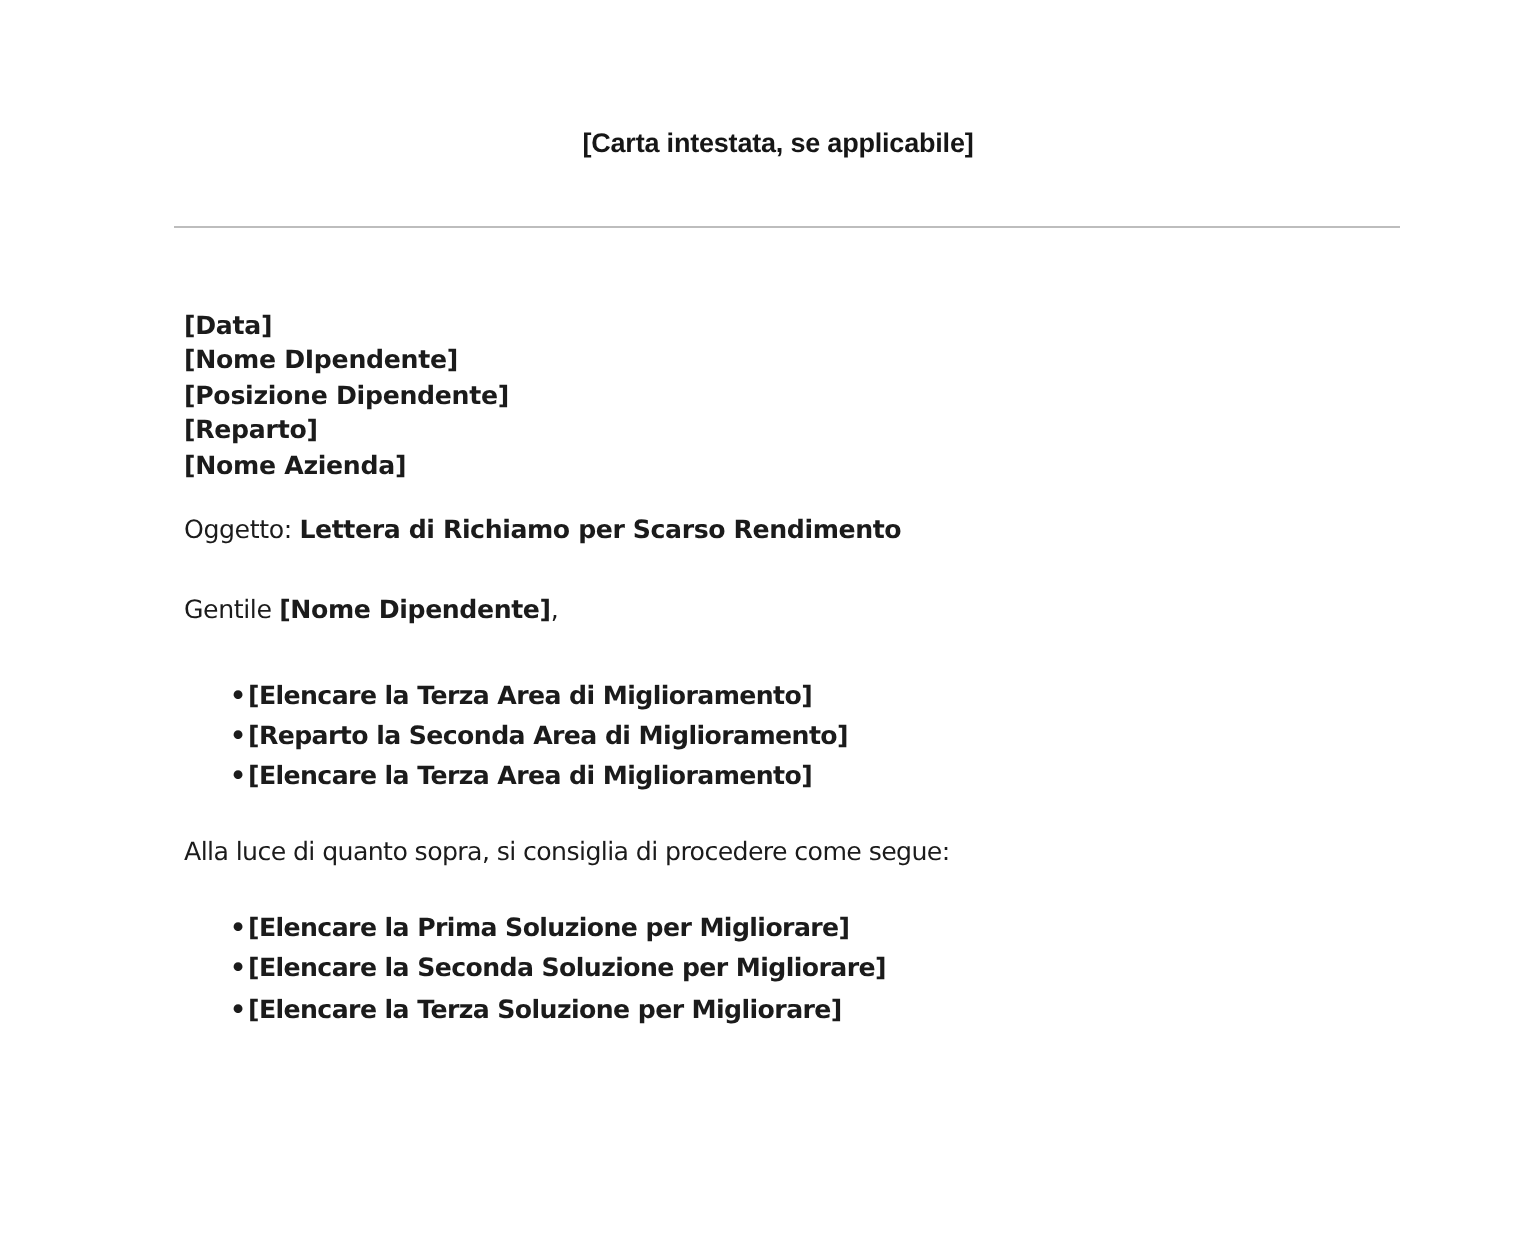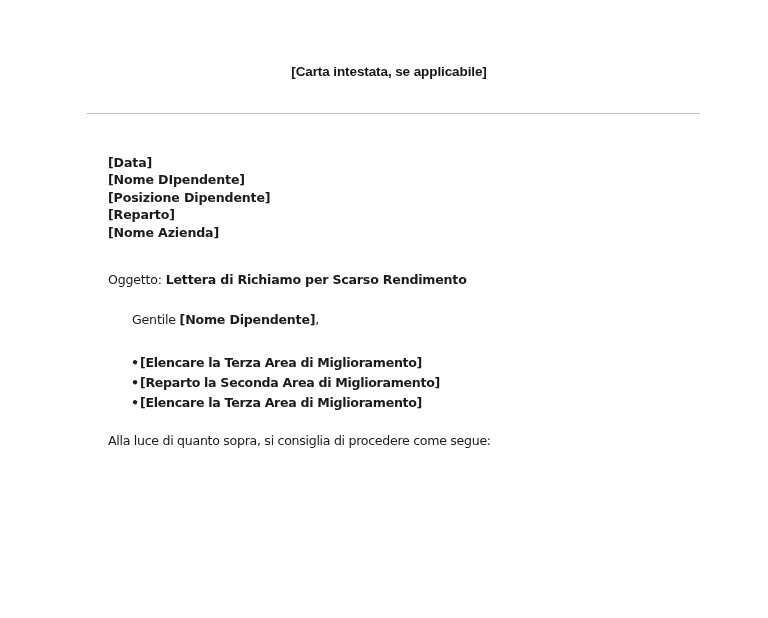--- a/index.html
+++ b/index.html
@@ -30,45 +30,44 @@
     .rule {
       position: absolute;
       top: 113px;
       left: 87px;
       width: 613px;
       height: 0;
       border-top: 1px solid #bdbdbd;
     }
     .content {
       position: absolute;
-      left: 108px;
+      left: 92px;
       top: 154px;
       width: 573px;
       font-size: 12.6px;
       line-height: 17.4px;
     }
     .address-block {
       font-weight: bold;
       letter-spacing: -0.15px;
     }
     .address-line {
       display: block;
       height: 17.4px;
       white-space: nowrap;
     }
     .subject {
-      margin-top: 30px;
+      margin-top: 15px;
       letter-spacing: -0.2px;
       white-space: nowrap;
     }
     .salutation {
       margin-top: 23px;
       letter-spacing: -0.2px;
       white-space: nowrap;
-      margin-left: 24px;
     }
     .bold {
       font-weight: bold;
     }
     .intro {
       margin-top: 22px;
       text-align: justify;
       text-align-last: left;
       line-height: 20.3px;
       letter-spacing: -0.35px;
@@ -123,14 +122,19 @@
 
 
   <ul class="list">
     <li><span class="bullet">•</span><span>[Elencare la Terza Area di Miglioramento]</span></li>
     <li><span class="bullet">•</span><span>[Reparto la Seconda Area di Miglioramento]</span></li>
     <li><span class="bullet">•</span><span>[Elencare la Terza Area di Miglioramento]</span></li>
   </ul>
 
   <div class="transition">Alla luce di quanto sopra, si consiglia di procedere come segue:</div>
 
+  <ul class="list second">
+    <li><span class="bullet">•</span><span>[Elencare la Prima Soluzione per Migliorare]</span></li>
+    <li><span class="bullet">•</span><span>[Elencare la Seconda Soluzione per Migliorare]</span></li>
+    <li><span class="bullet">•</span><span>[Elencare la Terza Soluzione per Migliorare]</span></li>
+  </ul>
 
 </div>
 
 </body></html>

